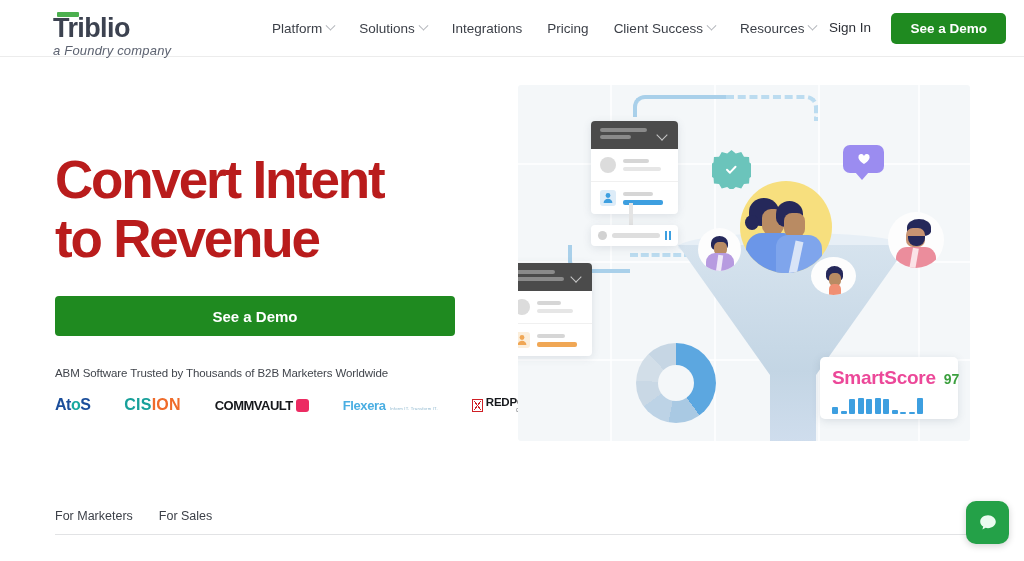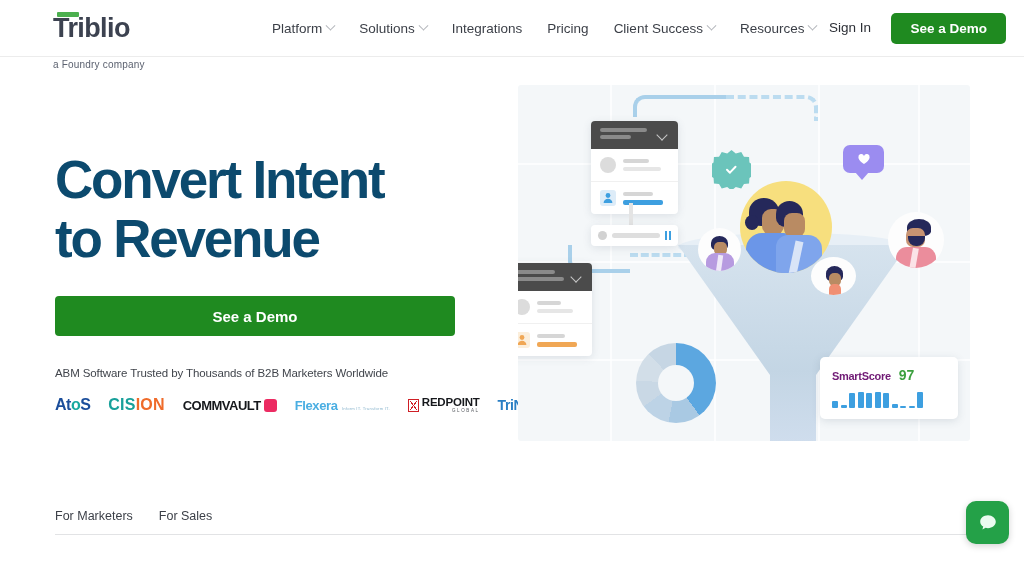--- a/index.html
+++ b/index.html
@@ -16,50 +16,50 @@
     position: absolute; top: 0; left: 0; width: 1024px; height: 57px;
     background: #fff; border-bottom: 1px solid #ececec;
     display: flex; align-items: center;
   }
   .logo-wrap { position: absolute; left: 53px; top: 10px; width: 120px; }
   .logo-bar { position: absolute; left: 4px; top: 2px; width: 22px; height: 5px; background: #4cb04f; border-radius: 1px; }
   .logo-text {
     font-size: 27px; font-weight: bold; color: #3c4250;
     letter-spacing: -0.6px; line-height: 28px; margin-top: 4px;
   }
-  .logo-sub { font-size: 10px; color: #5c6270; letter-spacing: 0.2px; margin-top: 17px; }
+  .logo-sub { font-size: 13px; color: #5c6270; letter-spacing: 0.2px; margin-top: 1px; font-style: italic; }
 
   .nav { position: absolute; left: 272px; top: 0; height: 57px; display: flex; align-items: center; gap: 25px; }
   .nav-item { display: flex; align-items: center; gap: 5px; font-size: 13.5px; color: #3b3f47; cursor: pointer; }
   .chev { width: 7px; height: 7px; border-right: 1.3px solid #b3b6bb; border-bottom: 1.3px solid #b3b6bb;
           transform: rotate(45deg) translate(-2px,-2px); display: inline-block; }
 
   .signin { position: absolute; right: 153px; top: 20px; font-size: 13.5px; color: #2c2f36; cursor: pointer; }
   .demo-btn {
     position: absolute; right: 18px; top: 13px;
     background: #1f8a20; color: #fff; font-size: 13.5px; font-weight: bold;
     padding: 8px 19px; border-radius: 5px; border: none; cursor: pointer;
     font-family: "Liberation Sans", sans-serif;
   }
 
   
   .hero-left { position: absolute; left: 55px; top: 140px; width: 420px; }
   .eyebrow { font-size: 16.5px; color: #3ca03f; font-weight: bold; letter-spacing: -0.1px; }
   .headline {
-    font-size: 53px; font-weight: bold; color: #0c4a6e; line-height: 59px;
+    font-size: 53px; font-weight: bold; color: #b91c1c; line-height: 59px;
     letter-spacing: -2.2px; margin-top: 10px;
   }
   .hero-cta {
     margin-top: 28px; width: 400px; height: 40px; background: #1f8a20; color: #fff;
     border: none; border-radius: 4px; font-size: 15px; font-weight: bold; cursor: pointer;
     font-family: "Liberation Sans", sans-serif;
   }
   .trust { margin-top: 31px; font-size: 11.5px; color: #41454c; letter-spacing: -0.1px; }
 
-  .logos { margin-top: 14px; display: flex; align-items: center; gap: 18px; height: 24px; }
+  .logos { margin-top: 14px; display: flex; align-items: center; gap: 34px; height: 24px; }
   .lg { display: flex; align-items: center; white-space: nowrap; }
   .lg-atos { font-size: 16px; font-weight: bold; color: #1b4e9b; letter-spacing: -0.5px; }
   .lg-atos i { color: #19a9a0; font-style: normal; }
   .lg-cision { font-size: 16px; font-weight: bold; letter-spacing: 0.2px; }
   .lg-cision .t { color: #17a09a; } .lg-cision .o { color: #ef6b2a; }
   .lg-cv { font-size: 13px; font-weight: bold; color: #16181c; letter-spacing: -0.5px; }
   .cv-dot { width: 13px; height: 13px; margin-left: 3px; background: #ec2b62; border-radius: 3px; }
   .lg-flex { display: block; text-align: center; }
   .lg-flex .m { font-size: 13px; font-weight: bold; color: #4aaee2; letter-spacing: -0.4px; }
   .lg-flex .s { font-size: 4.2px; color: #8fb8cf; letter-spacing: 0.2px; }
@@ -125,21 +125,21 @@
 
   .av { position: absolute; border-radius: 50%; overflow: hidden; }
   .av-white { background: #fdfdfd; }
 
   .score-card {
     position: absolute; left: 302px; top: 272px; width: 138px; height: 62px;
     background: #fff; border-radius: 5px; box-shadow: 0 2px 9px rgba(60,80,100,0.15);
     padding: 10px 12px;
   }
   .score-top { display: flex; align-items: baseline; gap: 8px; }
-  .score-label { font-size: 11px; font-weight: bold; color: #701a75; letter-spacing: -0.3px; }
+  .score-label { font-size: 19px; font-weight: bold; color: #ec4899; letter-spacing: -0.3px; }
   .score-val { font-size: 14px; font-weight: bold; color: #3ca03f; }
   .spark { display: flex; align-items: flex-end; gap: 2.5px; height: 18px; margin-top: 7px; }
   .spark span { width: 6px; background: #3d9fe0; border-radius: 1px; display: block; }
 
   .donut { position: absolute; left: 118px; top: 258px; width: 80px; height: 80px; border-radius: 50%; }
   .donut-hole { position: absolute; left: 22px; top: 22px; width: 36px; height: 36px;
                 background: #f4f7f9; border-radius: 50%; }
 
   
   .chat-btn {

